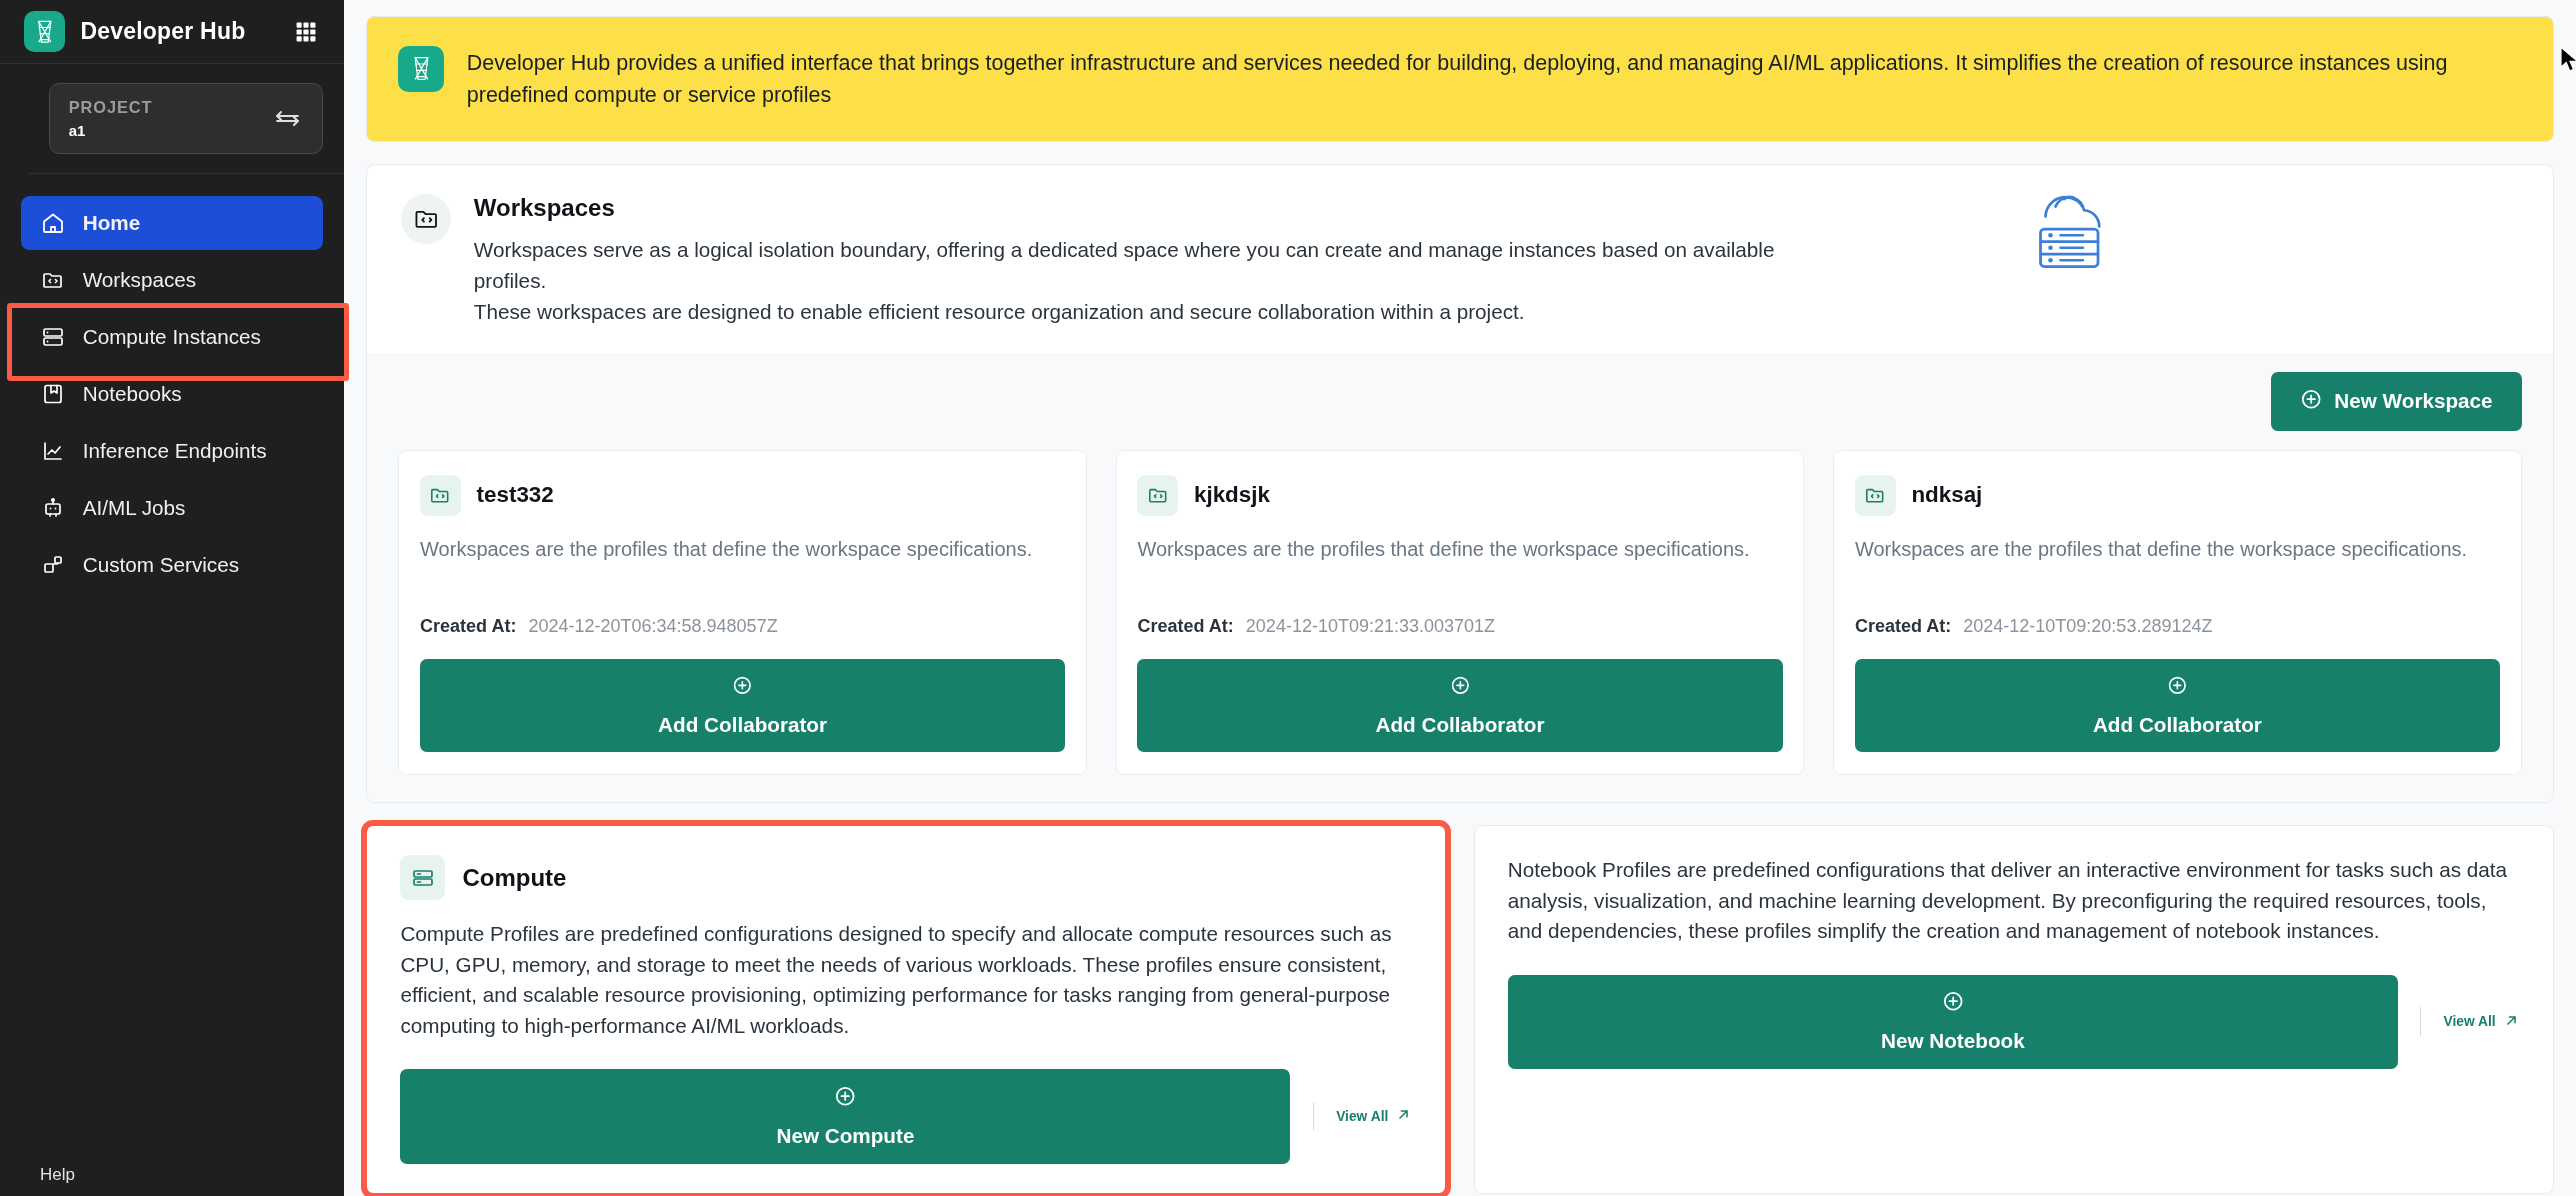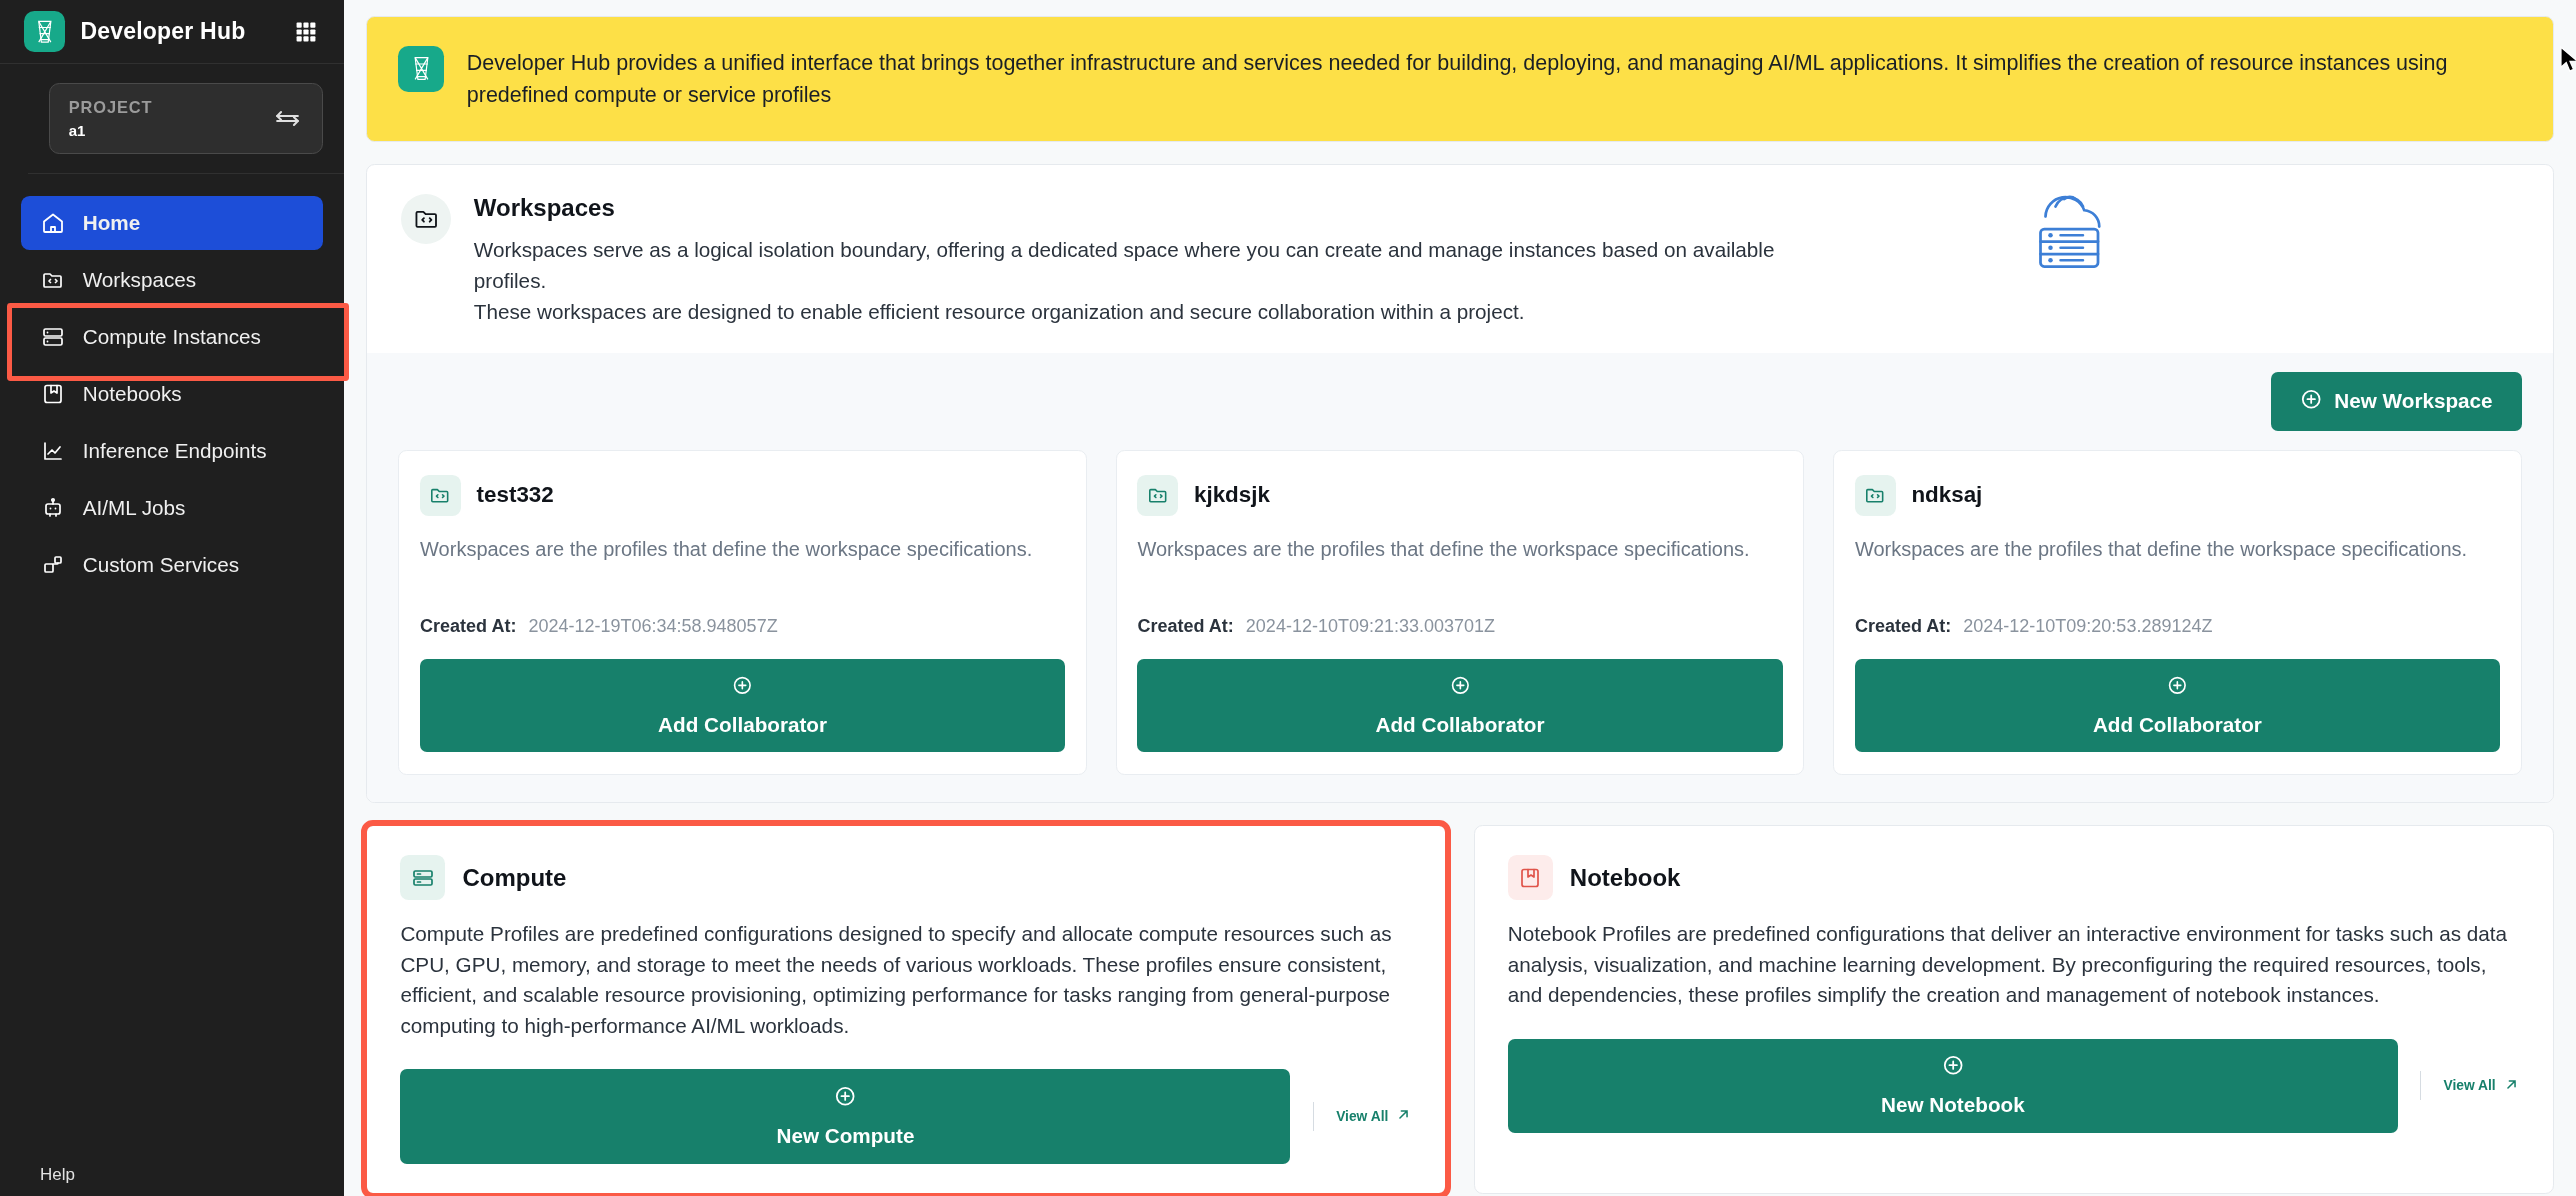--- a/index.html
+++ b/index.html
@@ -313,21 +313,21 @@
                   <path d="M3 7a1 1 0 0 1 1-1h5l2 2h8a1 1 0 0 1 1 1v9a1 1 0 0 1-1 1H4a1 1 0 0 1-1-1Z"></path>
                   <polyline points="9.5 11.5 8 13 9.5 14.5"></polyline>
                     <polyline points="14.5 11.5 16 13 14.5 14.5"></polyline>
                 </svg>
               </div>
               <div class="ws-card-name">test332</div>
             </div>
             <div class="ws-card-desc">Workspaces are the profiles that define the workspace specifications.</div>
             <div class="ws-card-meta">
               <span class="meta-k">Created At:</span>
-              <span class="meta-v">2024-12-19T06:34:58.948057Z</span>
+              <span class="meta-v">2024-12-20T06:34:58.948057Z</span>
             </div>
             <button class="btn-primary btn-block">
               <span>
                 <svg width="20.7" height="20.7" viewBox="0 0 24 24" fill="none" stroke="#fff" stroke-width="1.9" stroke-linecap="round">
                     <circle cx="12" cy="12" r="9"></circle>
                     <path d="M12 8v8M8 12h8"></path>
                   </svg>
               </span>
               <span>Add Collaborator</span>
             </button>
@@ -436,29 +436,20 @@
             <span>
               <svg width="17" height="17" viewBox="0 0 24 24" fill="none" stroke="#17806b" stroke-width="2.2" stroke-linecap="round">
                   <path d="M7 17 17 7M9 7h8v8"></path>
                 </svg>
             </span>
           </span>
         </div>
       </div>
 
       <div class="prof-card">
-        <div class="prof-head">
-          <div class="prof-ico red">
-            <svg width="24" height="24" viewBox="0 0 24 24" fill="none" stroke="#e0544a" stroke-width="1.7" stroke-linecap="round" stroke-linejoin="round">
-              <rect x="4" y="3.5" width="16" height="17" rx="2"></rect>
-                <polyline points="10 3.5 10 11 13 9 16 11 16 3.5"></polyline>
-            </svg>
-          </div>
-          <div class="prof-title">Notebook</div>
-        </div>
         <div class="prof-desc">Notebook Profiles are predefined configurations that deliver an interactive environment for tasks such as data analysis, visualization, and machine learning development. By preconfiguring the required resources, tools, and dependencies, these profiles simplify the creation and management of notebook instances.</div>
         <div class="prof-foot">
           <button class="btn-primary btn-block">
             <span>
               <svg width="22.4" height="22.4" viewBox="0 0 24 24" fill="none" stroke="#fff" stroke-width="1.9" stroke-linecap="round">
                   <circle cx="12" cy="12" r="9"></circle>
                   <path d="M12 8v8M8 12h8"></path>
                 </svg>
             </span>
             <span>New Notebook</span>

